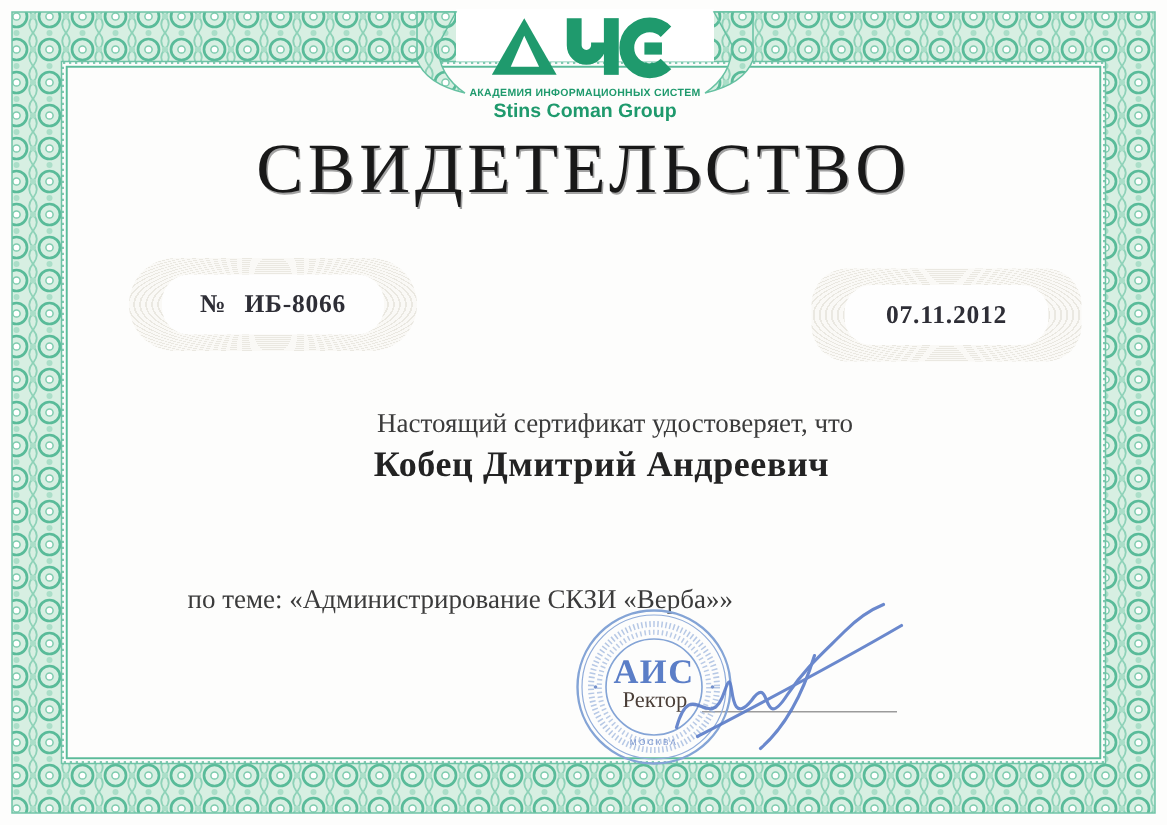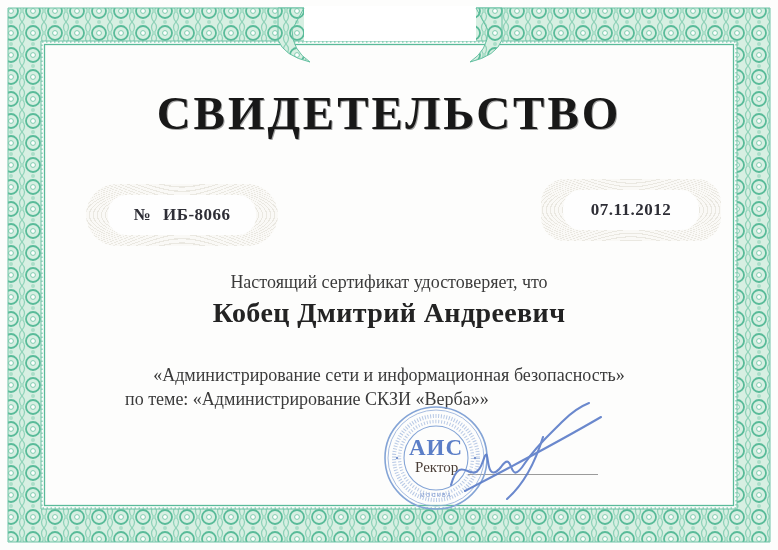--- a/index.html
+++ b/index.html
@@ -10,35 +10,35 @@
   .abs{position:absolute;}
   
   .logo{left:299px;top:9px;width:182px;text-align:center;z-index:3;}
   .logo .academy{display:block;font-family:"Liberation Sans",sans-serif;font-weight:bold;
     font-size:7px;letter-spacing:.2px;color:#1f9a6d;margin-top:1px;white-space:nowrap;}
   .logo .stins{display:block;font-family:"Liberation Sans",sans-serif;font-weight:bold;
     font-size:13px;color:#1f9a6d;margin-top:0px;white-space:nowrap;}
   .sr{position:absolute;width:1px;height:1px;overflow:hidden;clip:rect(0 0 0 0);}
   
   .title{left:0;top:86px;width:778px;text-align:center;margin:0;
-    font-size:47px;font-weight:bold;letter-spacing:3px;color:#181818;
+    font-size:47px;font-weight:normal;letter-spacing:3px;color:#181818;
     text-shadow:1px 1px 0 rgba(90,90,90,.55);}
   
   .g-plaque{height:62px;border-radius:31px;
     background:repeating-radial-gradient(ellipse farthest-side at 50% 50%, #eae8e1 0 1.2px, #faf9f6 1.2px 4px);
     display:flex;align-items:center;justify-content:center;}
   .g-core{position:absolute;left:22px;right:22px;top:11px;bottom:11px;background:#fefefe;border-radius:18px;}
-  .num-plaque{left:86px;top:184px;width:192px;}
+  .num-plaque{left:86px;top:172px;width:192px;}
   .date-plaque{left:541px;top:179px;width:180px;border-radius:24px;}
   .plaque-text{position:relative;z-index:2;font-weight:bold;font-size:17px;color:#2e2e36;letter-spacing:.5px;}
   .num-sign{margin-right:12px;}
   
   .line{left:40px;width:698px;text-align:center;color:#3b3b3b;font-size:18px;}
-  .certifies{top:272px;}
-  .holder{top:297px;font-size:28px;font-weight:bold;color:#232323;letter-spacing:.4px;}
+  .certifies{top:272px;padding-left:21px;}
+  .holder{top:297px;font-size:24px;font-weight:bold;color:#232323;letter-spacing:.4px;margin-left:12px;}
   .training{top:342px;}
   .program{top:365px;}
   .topic{top:389px;text-align:left;padding-left:85px;}
   
   .rector{left:415px;top:459px;font-size:15px;color:#4a3e37;z-index:4;}
   .stamp{left:381px;top:403px;z-index:5;}
   .signature{left:443px;top:397px;z-index:6;}
   .sig-line{left:468px;top:474px;width:130px;border-top:1px solid #9b9b9b;z-index:2;}
   .sig-name{left:606px;top:455px;font-size:15px;color:#474747;z-index:2;}
   .frame{left:0;top:0;z-index:1;}
@@ -63,38 +63,50 @@
     </defs>
     <path d="M8,8 H770 V542 H8 Z M41,41 H737 V509 H41 Z" fill="url(#orn)" fill-rule="evenodd" stroke="#6fc3a6" stroke-width="1"></path>
     <rect x="44.5" y="44.5" width="689" height="461" fill="none" stroke="#5bbb9a" stroke-width="1.3"></rect>
     <rect x="42" y="42" width="694" height="466" fill="none" stroke="#5bbb9a" stroke-width="1" stroke-dasharray="1.5 2.5"></rect>
 
     <rect x="304" y="6" width="172" height="35" fill="#ffffff"></rect>
     <path d="M304,8 h-26 v32 q6,16 32,22 q-18,-12 -18,-32 z" fill="url(#orn)" stroke="#66c1a2" stroke-width="1"></path>
     <path d="M476,8 h26 v32 q-6,16 -32,22 q18,-12 18,-32 z" fill="url(#orn)" stroke="#66c1a2" stroke-width="1"></path>
   </svg>
 
+  <div class="abs logo">
+    <svg width="126" height="44" viewBox="0 0 140 46">
+      <path d="M1,44 L25,2 L49,44 Z" fill="#1f9a6d"></path>
+      <path d="M25,15 L36,38 L15,38 Z" fill="#ffffff"></path>
+      <path d="M62,2 v20 a9,9 0 0 0 18,0 v-2" fill="none" stroke="#1f9a6d" stroke-width="11"></path>
+      <rect x="84" y="2" width="11" height="42" fill="#1f9a6d"></rect>
+      <path d="M130,12 a17,17 0 1 0 0,24" fill="none" stroke="#1f9a6d" stroke-width="11"></path>
+      <rect x="114" y="20" width="13" height="9" fill="#1f9a6d"></rect>
+    </svg>
+    <span class="sr">АИС</span>
+    <span class="academy">АКАДЕМИЯ ИНФОРМАЦИОННЫХ СИСТЕМ</span>
+    <span class="stins">Stins Coman Group</span>
+  </div>
 
   <h1 class="abs title">СВИДЕТЕЛЬСТВО</h1>
 
   <div class="abs g-plaque num-plaque">
     <div class="g-core"></div>
     <div class="plaque-text">
       <span class="num-sign">№</span><span>ИБ-8066</span>
     </div>
   </div>
 
   <div class="abs g-plaque date-plaque">
     <div class="g-core"></div>
     <div class="plaque-text">07.11.2012</div>
   </div>
 
   <div class="abs line certifies">Настоящий сертификат удостоверяет, что</div>
   <div class="abs line holder">Кобец Дмитрий Андреевич</div>
-  <div class="abs line program">«Администрирование сети и информационная безопасность»</div>
   <div class="abs line topic">по теме: «Администрирование СКЗИ «Верба»»</div>
 
   <div class="abs rector">Ректор</div>
 
   <svg class="abs stamp" width="110" height="110" viewBox="0 0 110 110">
     <circle cx="55" cy="55" r="51" fill="none" stroke="#84a4d6" stroke-width="1.6"></circle>
     <circle cx="55" cy="55" r="48" fill="none" stroke="#8fabd9" stroke-width="0.8"></circle>
     <circle cx="55" cy="55" r="42" fill="none" stroke="#9db5dd" stroke-width="4" stroke-dasharray="1 1.7" opacity="0.75"></circle>
     <circle cx="55" cy="55" r="36.5" fill="none" stroke="#9db5dd" stroke-width="3.4" stroke-dasharray="1 1.9" opacity="0.7"></circle>
     <circle cx="55" cy="55" r="32" fill="none" stroke="#84a4d6" stroke-width="1.1"></circle>

